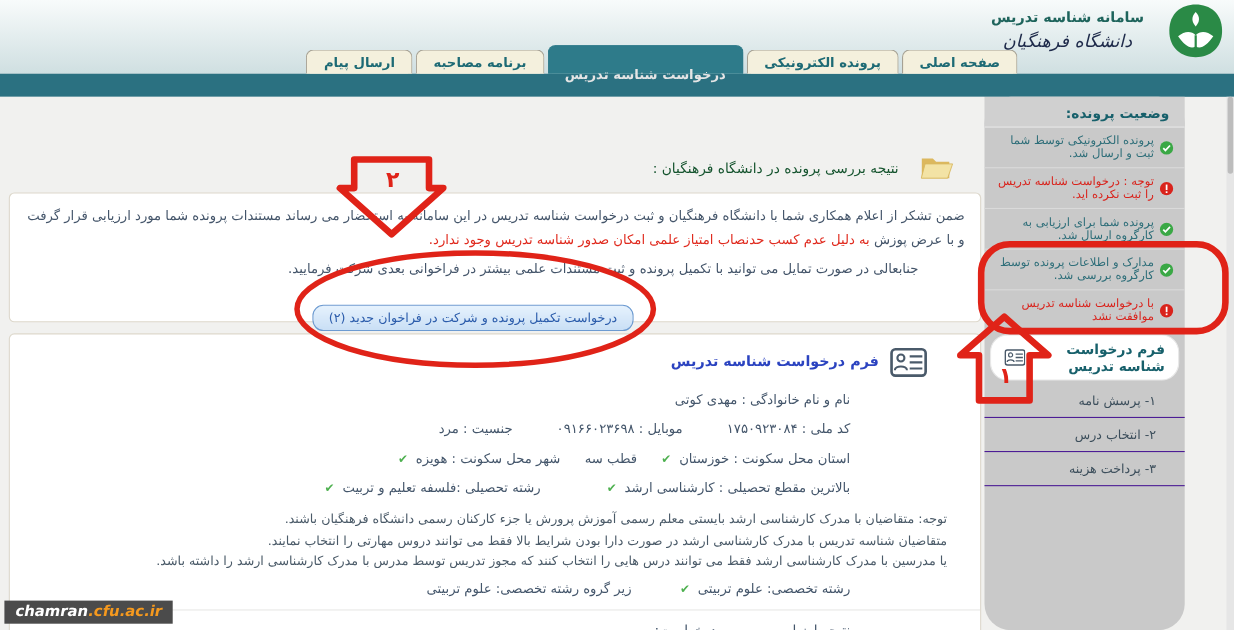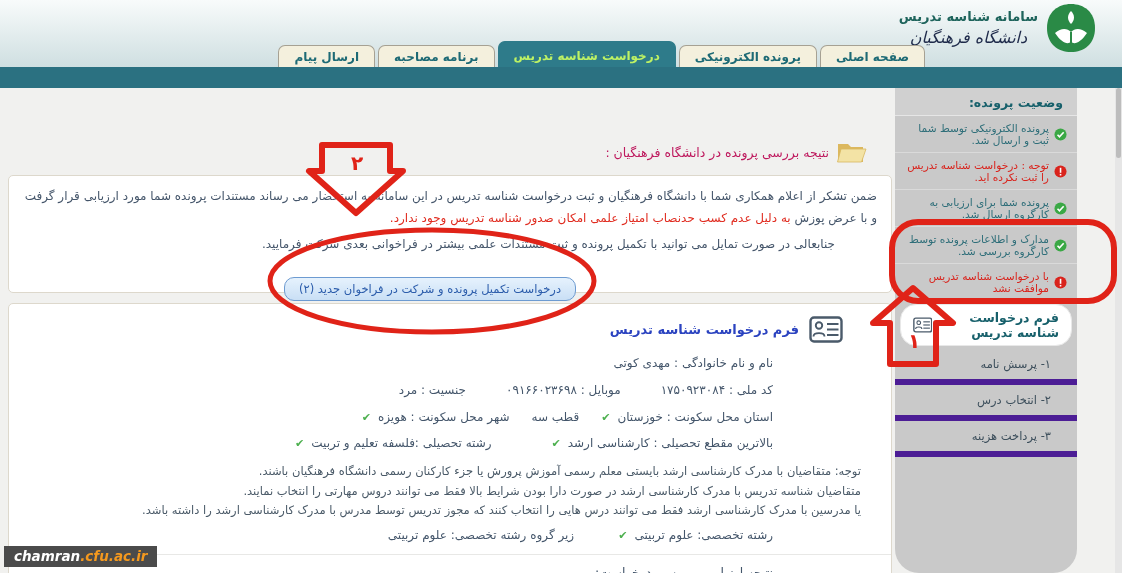--- a/index.html
+++ b/index.html
@@ -4,58 +4,58 @@
 <style>
   * { margin:0; padding:0; box-sizing:border-box; }
   html,body { width:1122px; height:573px; overflow:hidden; }
   body { font-family:"DejaVu Sans", sans-serif; }
   .screen { position:relative; width:1122px; height:573px; background:#f1f1ef; overflow:hidden; }
 
   
   .header { position:absolute; left:0; top:0; width:1122px; height:67px;
             background:linear-gradient(#f8fbfb, #cfdfe1); }
   .tealbar { position:absolute; left:0; top:67px; width:1122px; height:21px; background:#2b7181; }
-  .brand { position:absolute; right:26px; top:3px; display:flex; direction:rtl; align-items:center; gap:8px; }
+  .brand { position:absolute; right:10px; top:3px; display:flex; direction:rtl; align-items:center; gap:22px; }
   .brand-text { text-align:center; }
   .brand-title { font-size:13px; font-weight:bold; color:#1e645c; }
   .brand-sub { font-size:16px; font-weight:normal; font-style:italic; color:#1e2a4a;
                font-family:"DejaVu Serif", serif; margin-top:4px; }
   .logo { width:50px; height:50px; }
 
   
   .tabs { position:absolute; right:197px; top:43px; height:24px; display:flex; direction:rtl;
           align-items:flex-end; z-index:5; }
   .tab { height:22px; padding:4px 15px 3px; margin-left:3px; background:#f4f0dd;
          border:1px solid #a6a193; border-bottom:none; border-radius:7px 7px 0 0;
          color:#1d6a75; font-size:12px; font-weight:bold; line-height:1.2; cursor:pointer; white-space:nowrap; }
-  .tab.active { height:26px; padding-top:7px; background:#2e7b8a; border-color:#2e7b8a; color:#bef264; }
+  .tab.active { height:26px; padding-top:19px; background:#2e7b8a; border-color:#2e7b8a; color:#e5e5e5; }
 
   
   .aside { position:absolute; left:895px; top:88px; width:182px; height:485px; background:#c9c9c9;border-radius:24px; }
   .sb-title { padding:7px 14px 5px; background:#d0d0d0; border-bottom:1px solid #e6e6e6;
               text-align:right; direction:rtl; font-size:12.5px; font-weight:bold; color:#17606b; }
   .sb-item { display:flex; direction:rtl; align-items:center; gap:5px; padding:6px 10px;
              border-bottom:1px solid #dadada; font-size:10.6px; color:#2e6e79; }
   .sb-item.red { color:#d9231c; }
   .sb-icon { width:13px; height:13px; flex:0 0 13px; }
   .sb-form-link { margin:3px 5px; background:#fff; border:1px solid #e8e8e8; border-radius:16px;
                   padding:5px 12px; display:flex; direction:rtl; justify-content:space-between;
                   align-items:center; color:#17606b; font-weight:bold; font-size:12.5px; cursor:pointer; }
   .sb-menu-item { padding:8px 26px 8px 12px; text-align:right; direction:rtl; font-size:11.5px;
-                  color:#3d4f5c; border-bottom:6px solid #4c1d95; cursor:pointer; }
+                  color:#3d4f5c; border-bottom:1px solid #4c1d95; cursor:pointer; }
   .watermark { position:absolute; left:0; bottom:22px; width:100%; padding:0 12px; text-align:left; }
   .wm1 { font-size:17px; color:rgba(255,255,255,0.65); }
   .wm2 { font-size:12px; color:rgba(255,255,255,0.55); }
   .scrollbar { position:absolute; left:1115px; top:88px; width:7px; height:485px; background:#e6e6e6; }
   .scroll-thumb { position:absolute; top:0; left:1px; width:5px; height:70px; background:#bdbdbd; border-radius:3px; }
 
   
   .main { position:absolute; left:0; top:88px; width:895px; height:485px; background:#f1f1ef; }
   .section-title { position:absolute; top:52px; right:28px; display:flex; direction:rtl;
-                   align-items:center; gap:8px; color:#be185d; font-size:12.5px; }
+                   align-items:center; gap:20px; color:#14532d; font-size:12.5px; }
   .box1 { position:absolute; left:8px; top:87px; width:884px; height:118px; background:#fff;
           border:1px solid #ddd8cc; border-radius:5px; }
   .notice-p1 { margin:10px 14px 0; direction:rtl; text-align:right; font-size:12px;
                line-height:1.8; color:#44556a; }
   .notice-p1 .red { color:#e02b1f; }
   .notice-p2 { margin:8px 56px 0 14px; direction:rtl; text-align:right; font-size:12px; color:#44556a; }
   .notice-btn { display:block; margin:26px auto 0; transform:translateX(-20px);
                 background:linear-gradient(#e6f2fd, #c9dff5); border:1px solid #6d9bd1; border-radius:10px;
                 color:#2b5cab; font-size:11.5px; padding:4px 14px; direction:rtl;
                 font-family:"DejaVu Sans", sans-serif; cursor:pointer; }

